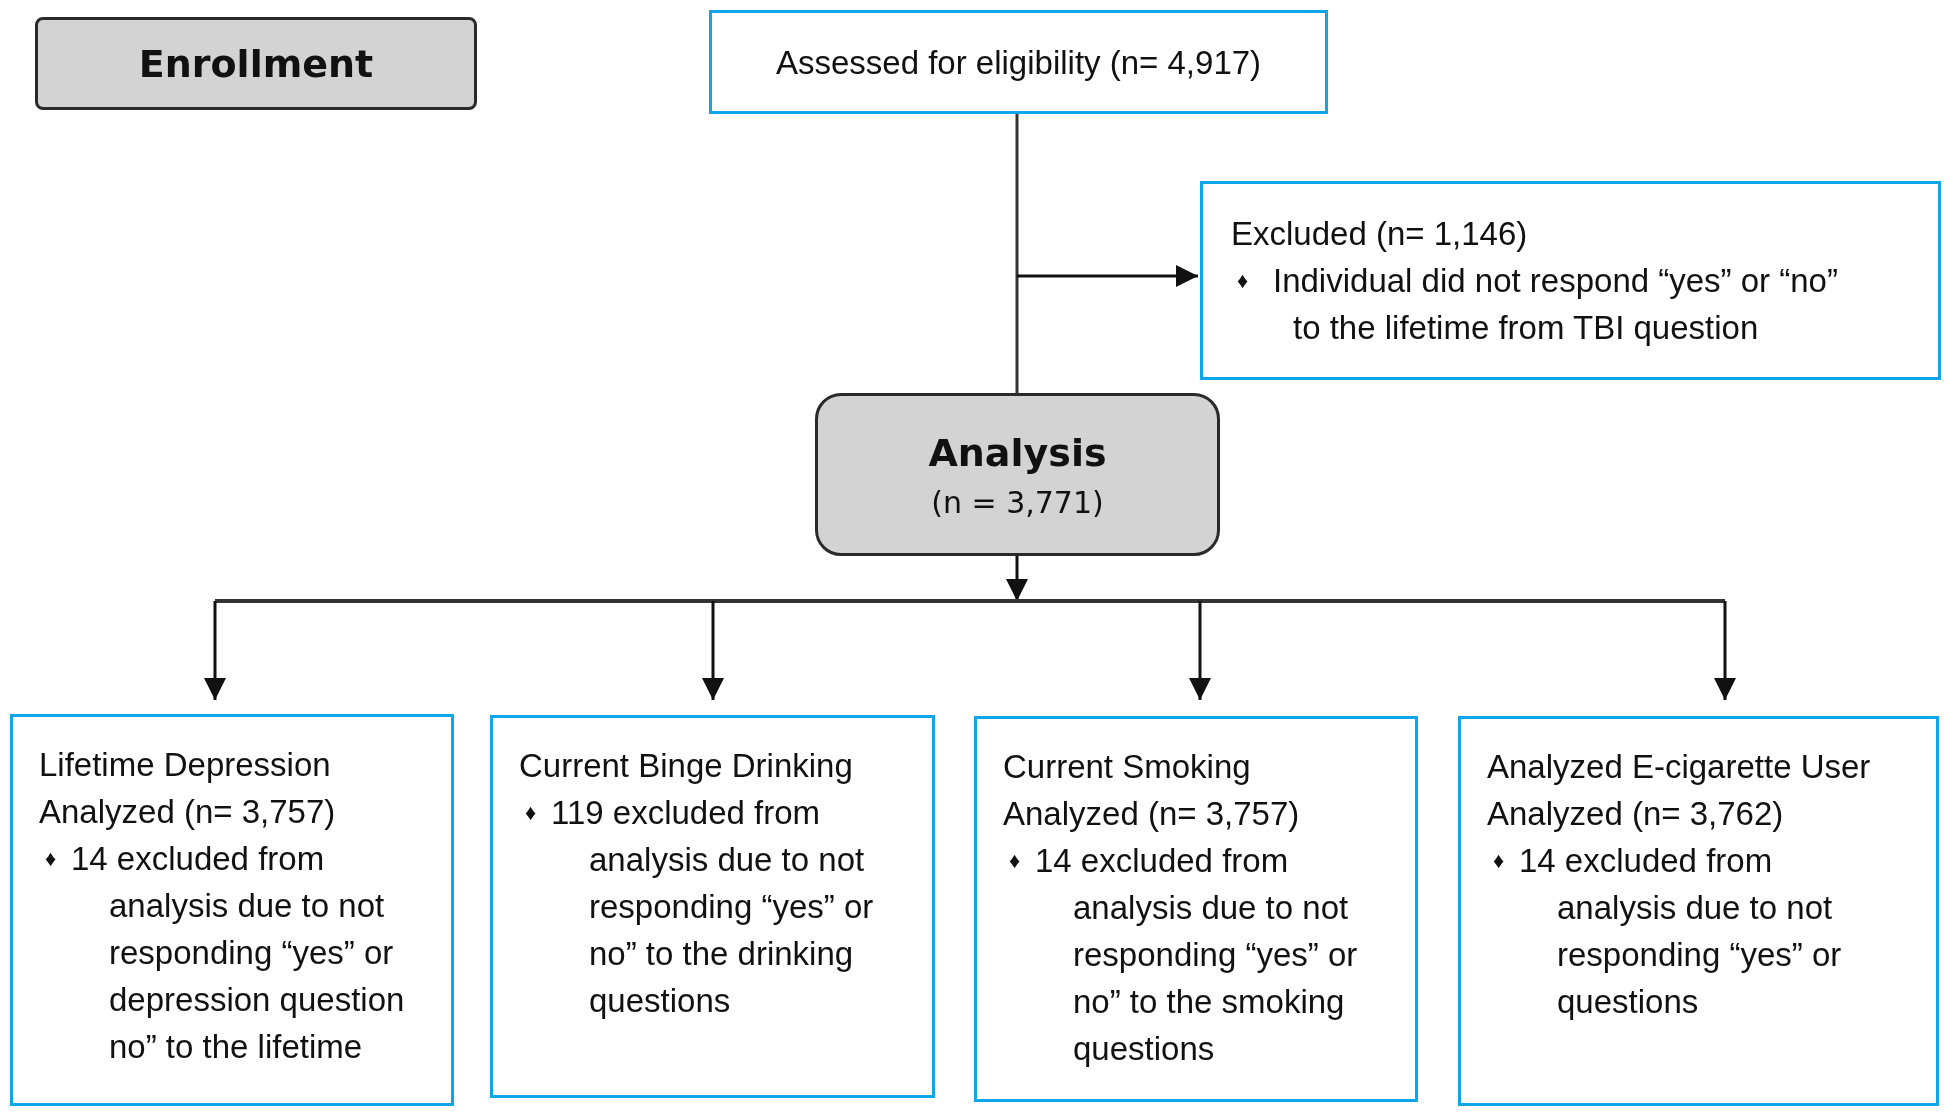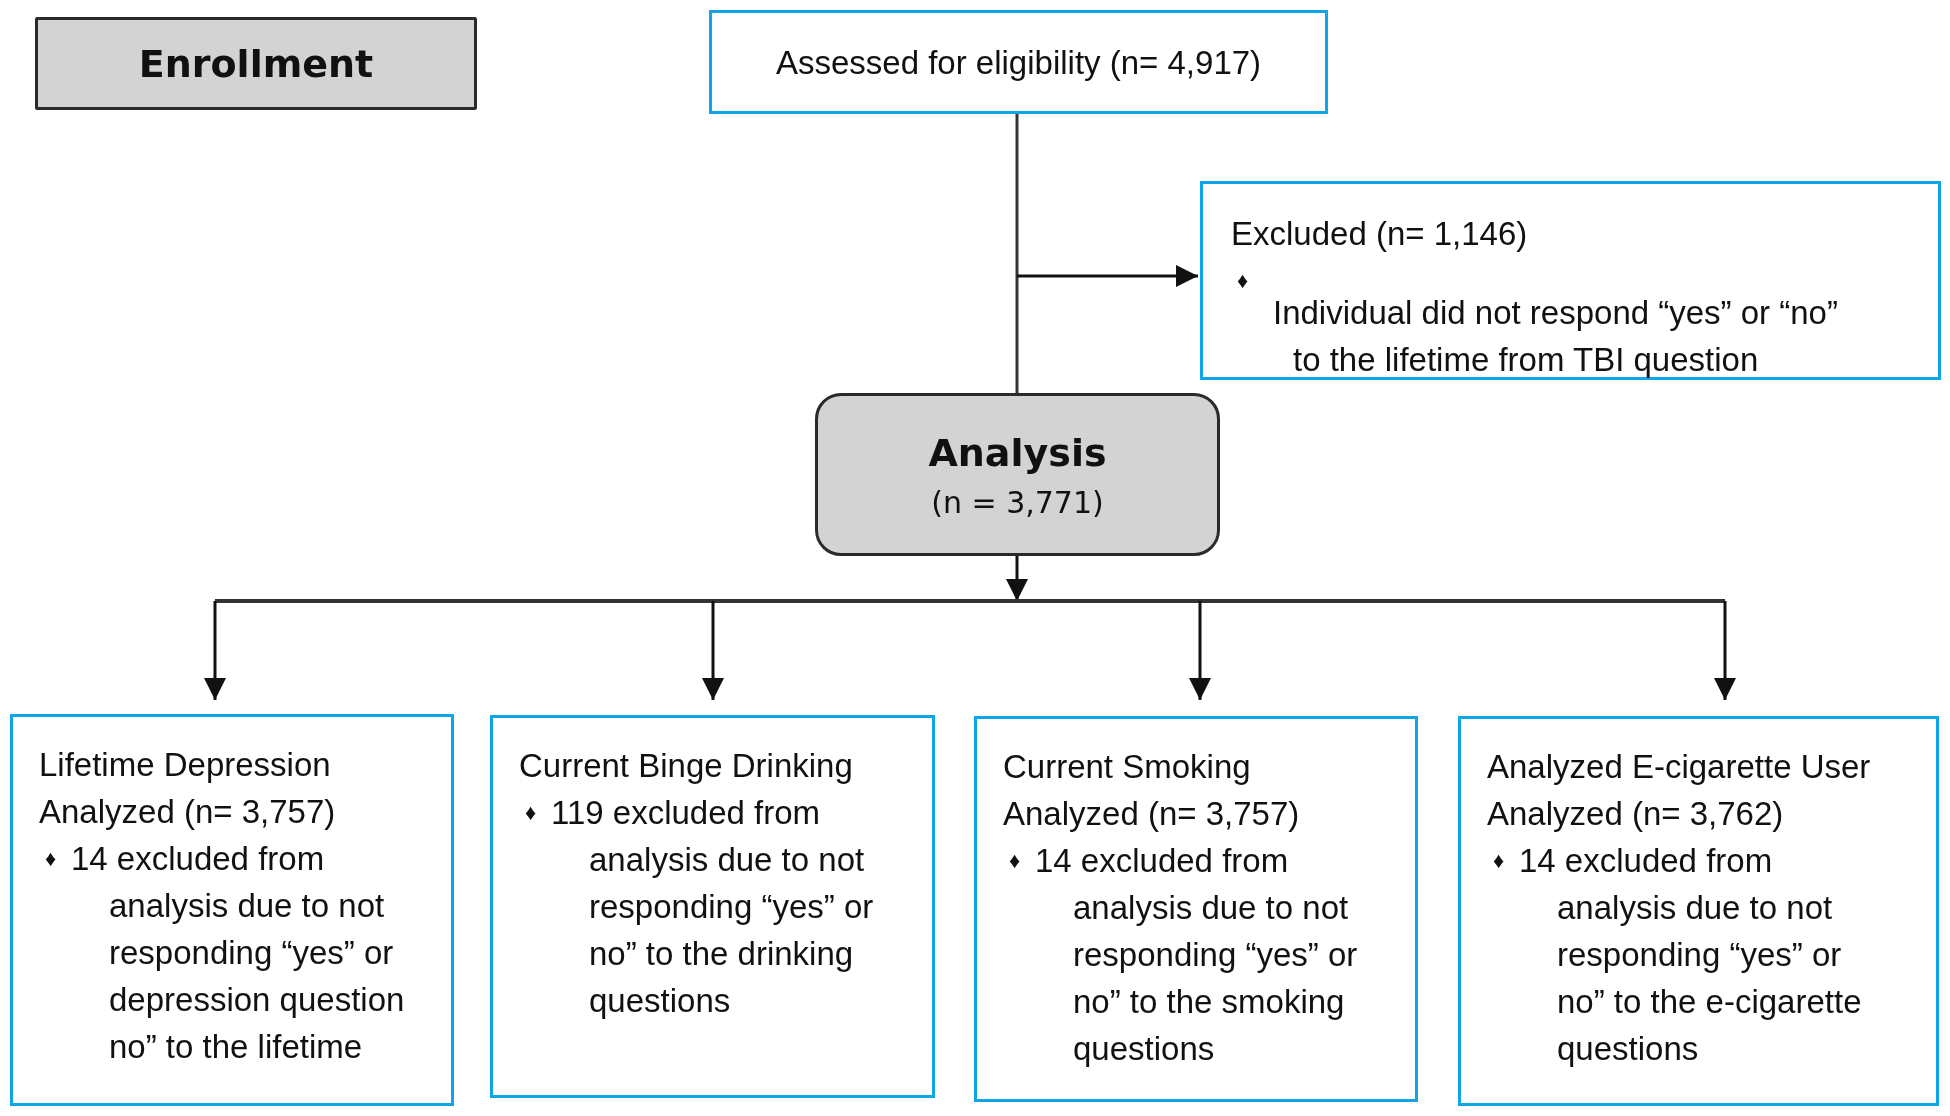--- a/index.html
+++ b/index.html
@@ -1,20 +1,20 @@
 <!DOCTYPE html>
 <html><head>
 <meta charset="utf-8">
 <style>
   html, body { margin: 0; padding: 0; background: #ffffff; }
   body { width: 1950px; height: 1116px; position: relative; overflow: hidden;
          font-family: "Liberation Sans", sans-serif; color: #111; }
   .box { position: absolute; box-sizing: border-box; border: 3px solid #0ea5e9; background: #fff; }
   .pill { position: absolute; box-sizing: border-box; border: 3px solid #2a2a2a; background: #d3d3d3;
-          border-radius: 2px; display: flex; flex-direction: column; align-items: center; justify-content: center; }
+          border-radius: 8px; display: flex; flex-direction: column; align-items: center; justify-content: center; }
   .pill .title { font-family: "DejaVu Sans", sans-serif; font-weight: bold; color: #111; }
   .plain { font-size: 33px; line-height: 47px; }
   .bullet-row { display: flex; }
   .bullet { width: 32px; flex: none; display: inline-block; font-size: 22px; line-height: 47px; text-align: left; padding-left: 6px; box-sizing: border-box; }
   .indent { padding-left: 70px; }
   svg.connectors { position: absolute; left: 0; top: 0; width: 1950px; height: 1116px; pointer-events: none; }
 </style>
 </head>
 <body>
 
@@ -42,21 +42,21 @@
 </div>
 
 <div class="box" style="left:709px; top:10px; width:619px; height:104px; display:flex; align-items:center; justify-content:center;">
   <span class="plain">Assessed for eligibility (n= 4,917)</span>
 </div>
 
 <div class="box" style="left:1200px; top:181px; width:741px; height:199px; padding:26px 12px 0 28px;">
   <div class="plain">Excluded (n= 1,146)</div>
   <div class="bullet-row">
     <span class="bullet">♦</span>
-    <span class="plain" style="padding-left:10px;margin-top:32px;">Individual did not respond “yes” or “no”</span>
+    <span class="plain" style="padding-left:10px;">Individual did not respond “yes” or “no”</span>
   </div>
   <div class="plain" style="padding-left:62px;">to the lifetime from TBI question</div>
 </div>
 
 <div class="pill" style="left:815px; top:393px; width:405px; height:163px; border-radius:26px;">
   <span class="title" style="font-size:38px; line-height:56px;">Analysis</span>
   <span style="font-family:'DejaVu Sans', sans-serif; font-size:30px; line-height:44px;">(n = 3,771)</span>
 </div>
 
 <div class="box" style="left:10px; top:714px; width:444px; height:392px; padding:24px 0 0 26px;">
@@ -99,15 +99,14 @@
 
 <div class="box" style="left:1458px; top:716px; width:481px; height:390px; padding:24px 0 0 26px;">
   <div class="plain">Analyzed E-cigarette User</div>
   <div class="plain">Analyzed (n= 3,762)</div>
   <div class="bullet-row">
     <span class="bullet">♦</span>
     <span class="plain">14 excluded from</span>
   </div>
   <div class="plain indent">analysis due to not</div>
   <div class="plain indent">responding “yes” or</div>
-  <div class="plain indent">no” to the e-cigarette</div>
   <div class="plain indent">questions</div>
 </div>
 
 </body></html>

